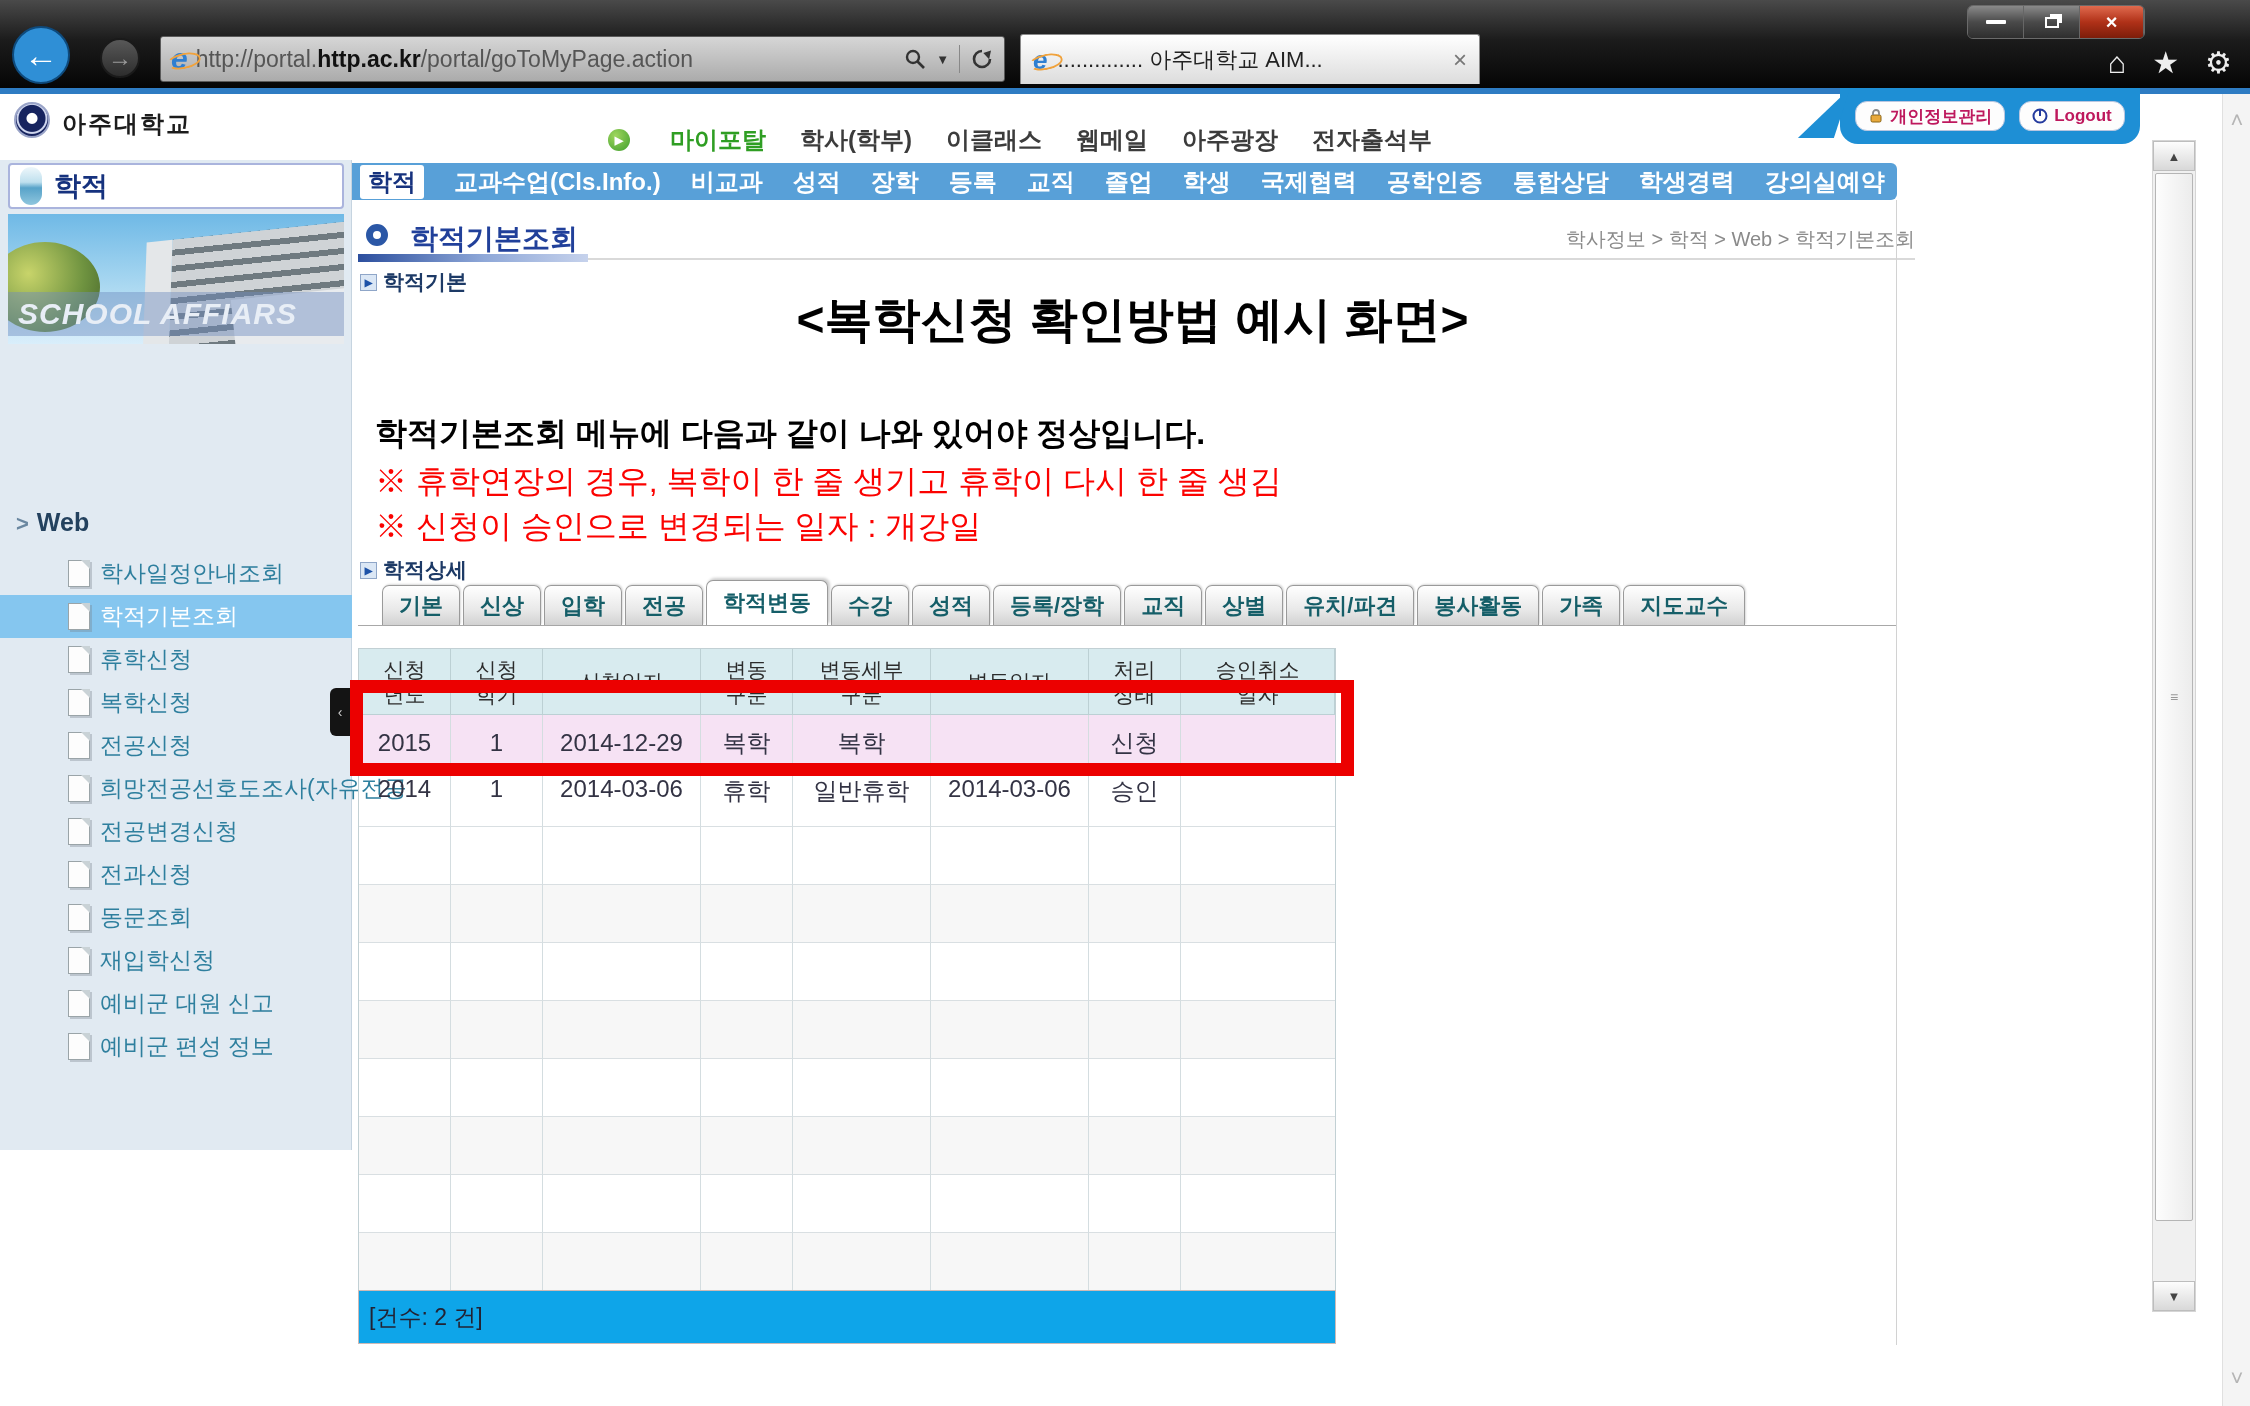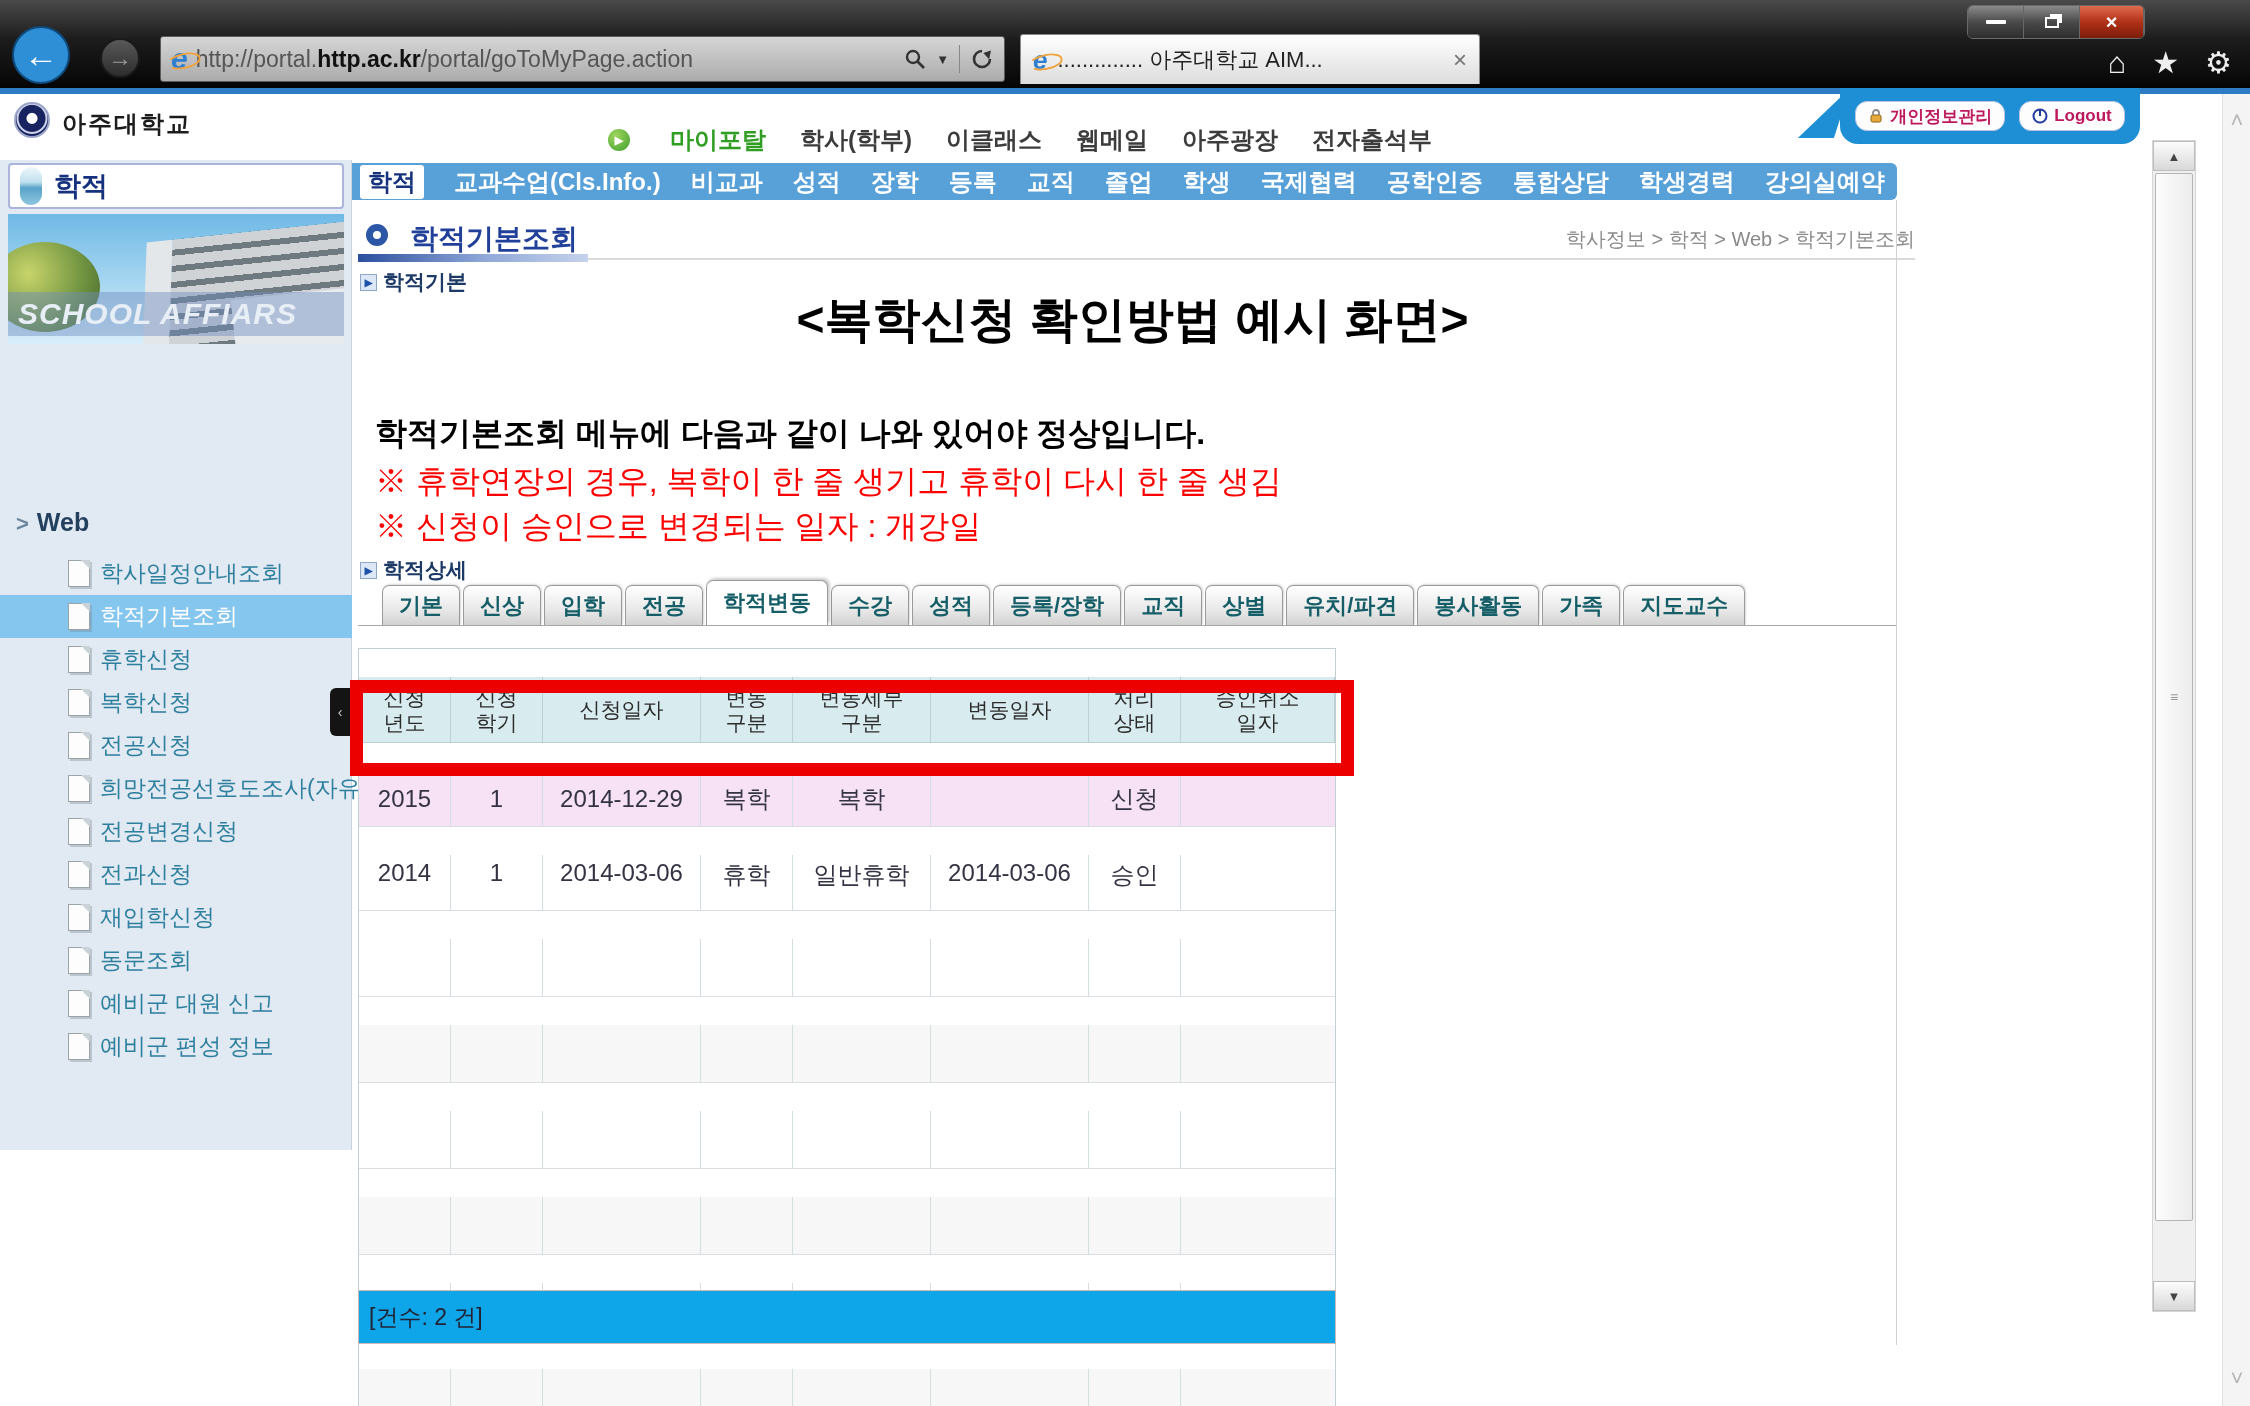--- a/index.html
+++ b/index.html
@@ -90,21 +90,21 @@
 
   
   .tabstrip{position:absolute;left:358px;top:585px;width:1539px;height:41px;border-bottom:1px solid #a8a8a8;display:flex;align-items:flex-end;gap:3px;padding-left:24px;}
   .dtab{height:40px;padding:0 16px;border:1px solid #9a9a9a;border-bottom:none;border-radius:7px 7px 0 0;
     background:linear-gradient(#ffffff,#e9e9e9 60%,#d2d2d2);display:flex;align-items:center;justify-content:center;
     font-size:22px;font-weight:bold;color:#155e68;box-shadow:1px -1px 2px rgba(0,0,0,.15);white-space:nowrap;}
   .dtab.active{background:#ffffff;height:45px;position:relative;z-index:3;box-shadow:2px -2px 3px rgba(0,0,0,.2);}
 
   
   .grid{position:absolute;left:358px;top:648px;width:978px;border:1px solid #c2d0d4;border-bottom:none;}
-  .trow{display:flex;width:100%;margin-top:28px;}
+  .trow{display:flex;width:100%;}
   .tcell{border-right:1px solid #d4dde0;border-bottom:1px solid #d9dfe2;display:flex;align-items:center;justify-content:center;text-align:center;}
   .tcell:last-child{border-right:none;}
   .hrow .tcell{height:66px;background:#d8ebef;color:#2b2b2b;font-size:21px;line-height:25px;white-space:pre-line;border-right:1px solid #bcd0d4;border-bottom:1px solid #bcd0d4;}
   .drow .tcell{height:56px;font-size:24px;color:#333344;}
   .drow.pink .tcell{background:#f6e2f4;}
   .drow.r2 .tcell{align-items:flex-start;padding-top:4px;}
   .erow .tcell{height:58px;}
   .erow.alt .tcell{background:#f7f7f7;}
   .c0{width:92px;} .c1{width:92px;} .c2{width:158px;} .c3{width:92px;} .c4{width:138px;} .c5{width:158px;} .c6{width:92px;} .c7{flex:1;}
   .gfooter{position:absolute;left:358px;top:1290px;width:978px;height:54px;background:#0ea5e9;border:1px solid #cdbab6;
@@ -247,25 +247,25 @@
       <div class="side-item">
           <span class="docicon"></span>
           <span>전공변경신청</span>
         </div>
       <div class="side-item">
           <span class="docicon"></span>
           <span>전과신청</span>
         </div>
       <div class="side-item">
           <span class="docicon"></span>
+          <span>동문조회</span>
+        </div>
+      <div class="side-item">
+          <span class="docicon"></span>
           <span>재입학신청</span>
-        </div>
-      <div class="side-item">
-          <span class="docicon"></span>
-          <span>동문조회</span>
         </div>
       <div class="side-item">
           <span class="docicon"></span>
           <span>예비군 대원 신고</span>
         </div>
       <div class="side-item">
           <span class="docicon"></span>
           <span>예비군 편성 정보</span>
         </div>
     </div>

